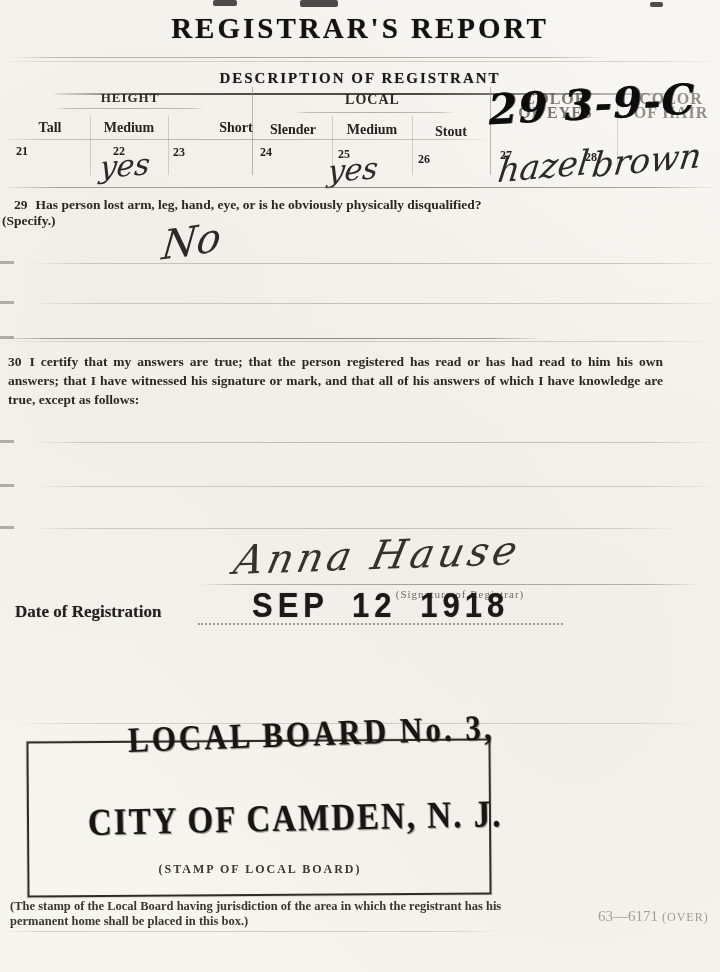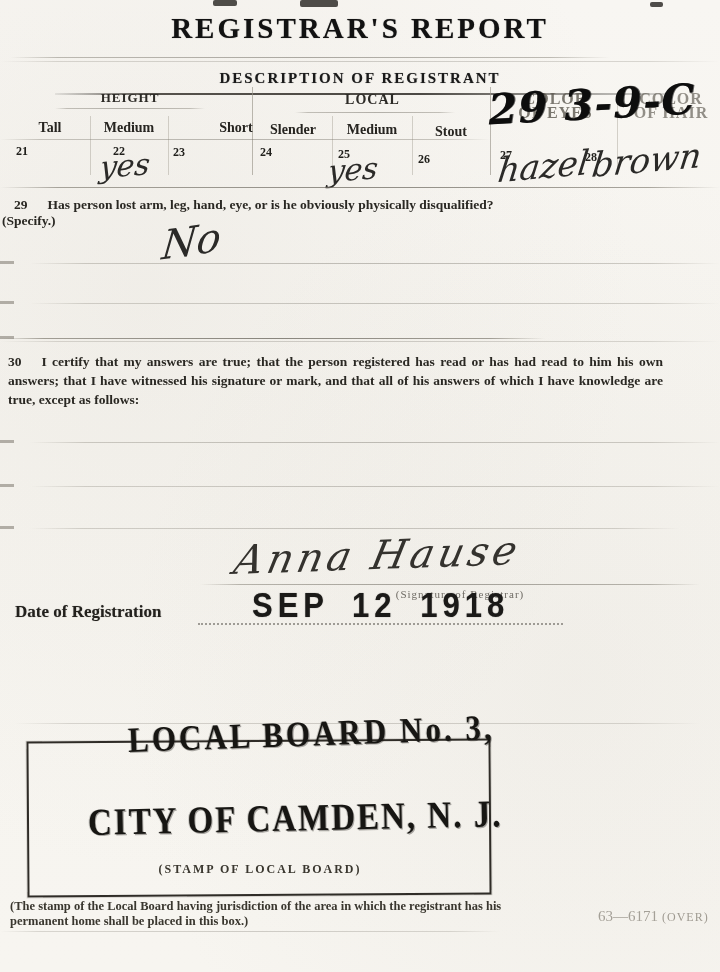--- a/index.html
+++ b/index.html
@@ -28,21 +28,21 @@
     text-shadow:0 0 1px rgba(20,20,20,.4);
   }
   .rule{height:1px;background:linear-gradient(90deg,transparent 0%,#8d897f 8%,#6f6b62 50%,#8d897f 90%,transparent 100%);}
   .rule.dark{height:2px;background:linear-gradient(90deg,rgba(40,40,40,.1),#3a3630 15%,#2e2b26 60%,rgba(40,40,40,.2));}
   .vline{width:1px;background:#9a958a;opacity:.65;}
   .grp{font-size:13px;font-weight:bold;letter-spacing:1px;color:#2c2a26;text-align:center;}
   .grp.faded{color:#5c584f;opacity:.8;line-height:14px;font-size:16px;}
   .sub{font-size:14px;font-weight:bold;color:#262420;}
   .cellnum{font-size:12px;font-weight:bold;color:#21201c;}
   .body-text{font-size:13.5px;font-weight:bold;color:#2a2823;line-height:19px;}
-  .qnum{padding-right:20px;margin-top:40px;}
+  .qnum{padding-right:8px;margin-top:40px;}
   
   .hand{
     font-family:"DejaVu Serif", serif;
     font-style:italic;
     color:#2b2a28;
     white-space:nowrap;
   }
   .hw-entry{font-size:30px;transform:rotate(-4deg) skewX(-10deg);}
   .hw-big{font-size:34px;transform:rotate(-5deg) skewX(-12deg);}
   .annotation{

